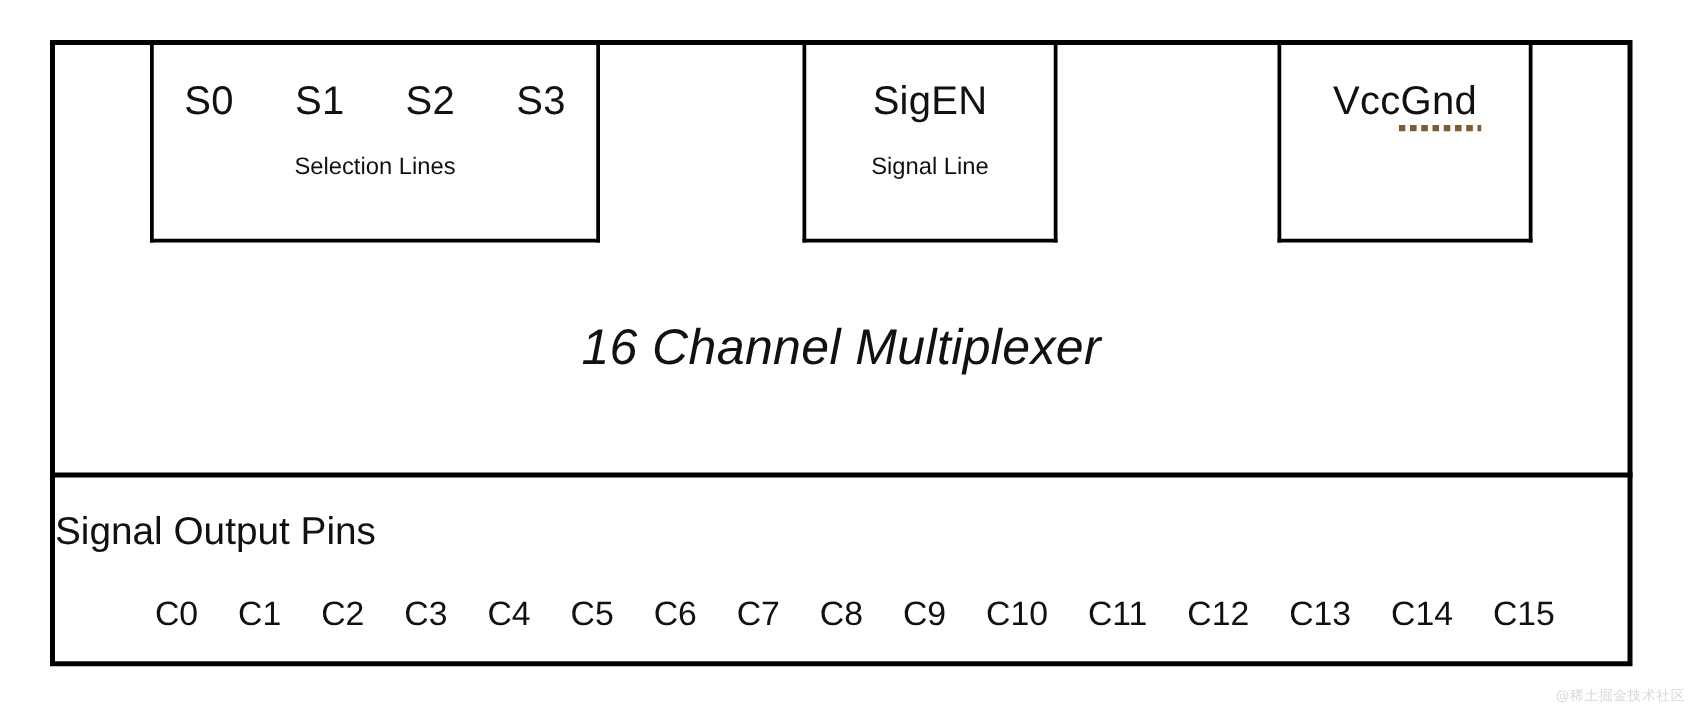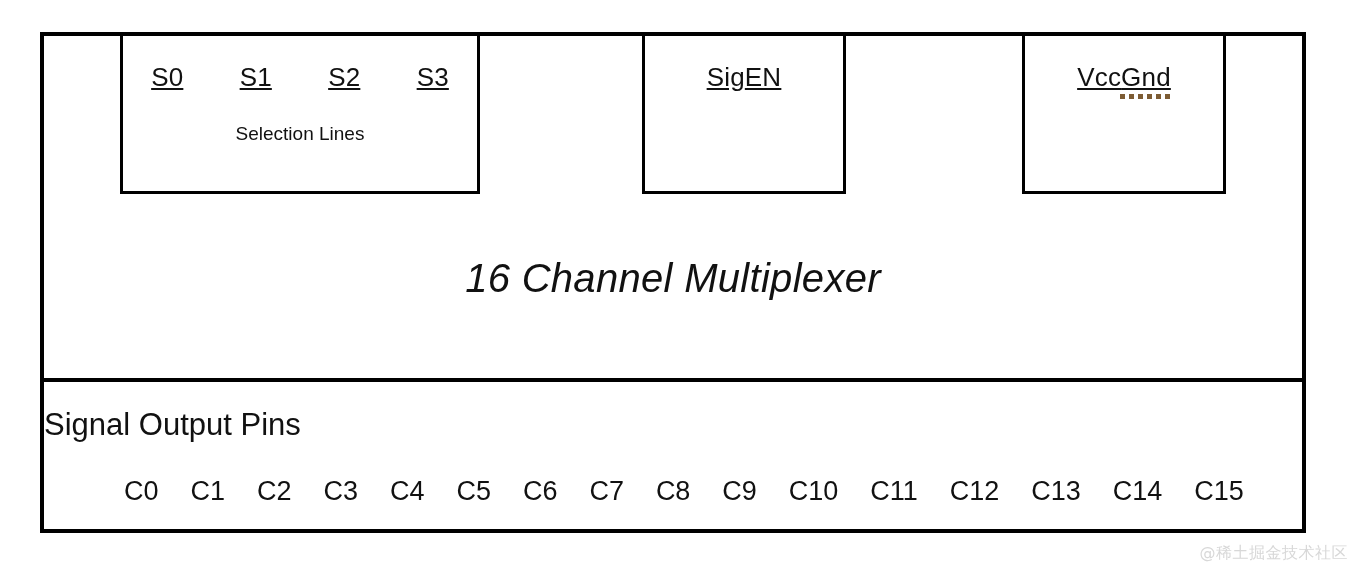--- a/index.html
+++ b/index.html
@@ -57,26 +57,25 @@
   .pin-row {
     position: absolute;
     left: 0;
     right: 0;
     top: 28px;
     display: flex;
     justify-content: space-around;
     align-items: baseline;
   }
   .pin-label {
-    font-size: 26px;
+    font-size: 32px;
     line-height: 1;
     letter-spacing: 0.2px;
     white-space: nowrap;
     position: relative;
-    text-decoration: underline;
   }
   
   #box-signal-line .pin-row,
   #box-power-line .pin-row {
     justify-content: center;
     padding: 0 6px;
   }
 
   
   .spellcheck {
@@ -162,21 +161,21 @@
     font-size: 27px;
     line-height: 1;
     white-space: nowrap;
   }
 
   
   #watermark {
     position: absolute;
     right: 18px;
     bottom: 10px;
-    font-size: 16px;
+    font-size: 11px;
     color: #d8d8d8;
     letter-spacing: 0.5px;
     white-space: nowrap;
     font-family: "DejaVu Sans", sans-serif;
   }
 </style>
 </head>
 <body>
 
 <div id="chip">
@@ -191,20 +190,21 @@
         <span class="pin-label">S3</span>
       </div>
       <div class="pin-box-caption">Selection Lines</div>
     </div>
 
     <div class="pin-box" id="box-signal-line">
       <div class="pin-row">
         <span class="pin-label">Sig</span>
         <span class="pin-label">EN</span>
       </div>
+      <div class="pin-box-caption">Signal Line</div>
     </div>
 
     <div class="pin-box" id="box-power-line">
       <div class="pin-row">
         <span class="pin-label">Vcc</span>
         <span class="pin-label spellcheck">Gnd</span>
       </div>
     </div>
 
     <div id="chip-title">16 Channel Multiplexer</div>

